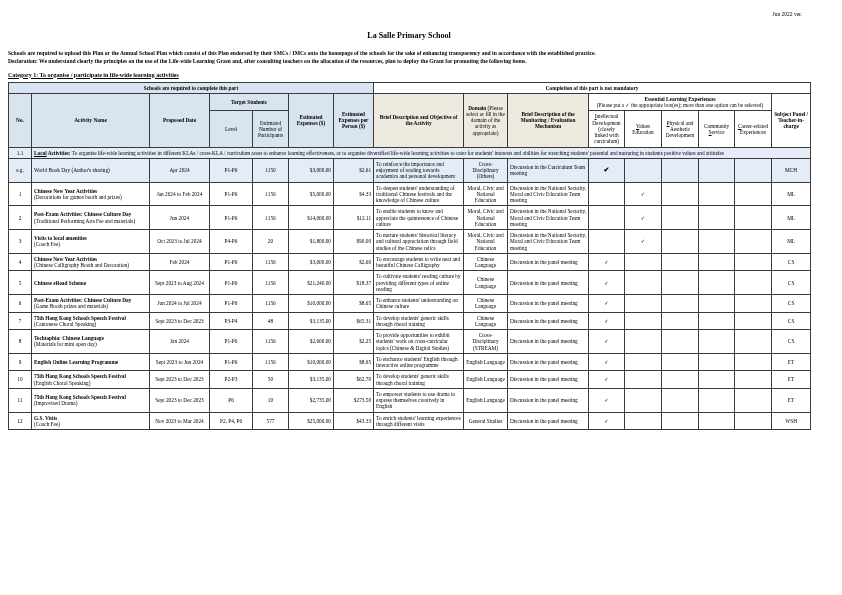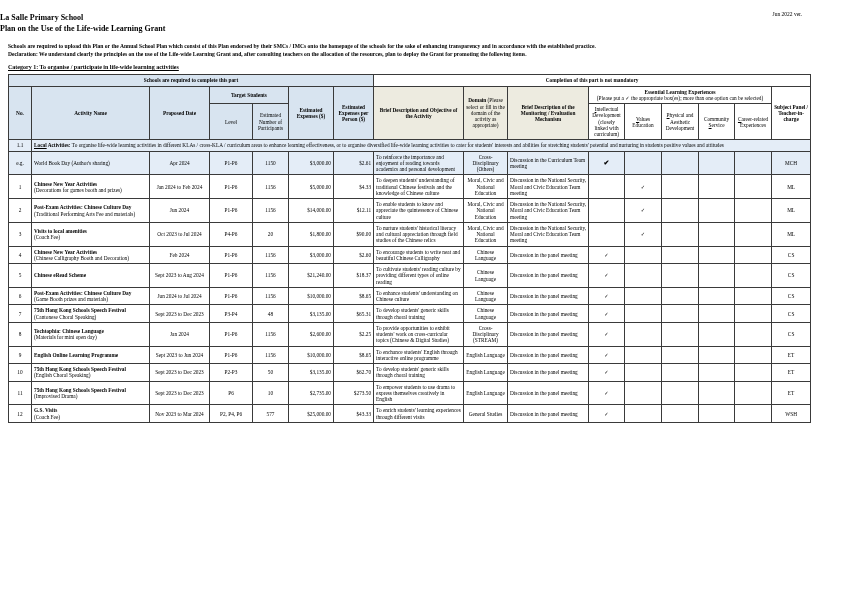--- a/index.html
+++ b/index.html
@@ -7,21 +7,21 @@
   body {
     font-family: "Liberation Serif", "DejaVu Serif", serif;
     color: #000;
     position: relative;
     overflow: hidden;
   }
   .version {
     position: absolute; top: 11px; right: 40px;
     font-size: 5.5px;
   }
-  .title-block { padding-top: 13px; width: 818px; }
+  .title-block { text-align: center; padding-top: 31px; width: 818px; }
   .title-block .line { font-weight: bold; font-size: 8px; line-height: 1.35; }
   .u { text-decoration: underline; }
   .intro { margin: 7px 8px 0 8px; }
   .intro .line { font-weight: bold; font-size: 5.6px; line-height: 1.5; }
   .category { margin: 6px 8px 4px 8px; font-weight: bold; font-size: 6px; text-decoration: underline; }
 
   table.plan {
     border-collapse: collapse;
     table-layout: fixed;
     width: 802px;
@@ -55,21 +55,20 @@
   .check { font-size: 6px; }
   .check.bold { font-weight: bold; font-size: 7px; }
 </style>
 </head>
 <body>
 
 <div class="version">Jun 2022 ver.</div>
 
 <div class="title-block">
   <div class="line">La Salle Primary School</div>
-  <div class="line">Plan on the Use of the Life-wide Learning Grant</div>
 </div>
 
 <div class="intro">
   <div class="line">Schools are required to upload this Plan or the Annual School Plan which consist of this Plan endorsed by their SMCs / IMCs onto the homepage of the schools for the sake of enhancing transparency and in accordance with the established practice.</div>
   <div class="line">Declaration: We understand clearly the principles on the use of the Life-wide Learning Grant and, after consulting teachers on the allocation of the resources, plan to deploy the Grant for promoting the following items.</div>
 </div>
 
 <div class="category">Category 1: To organise / participate in life-wide learning activities</div>
 
 <table class="plan">

